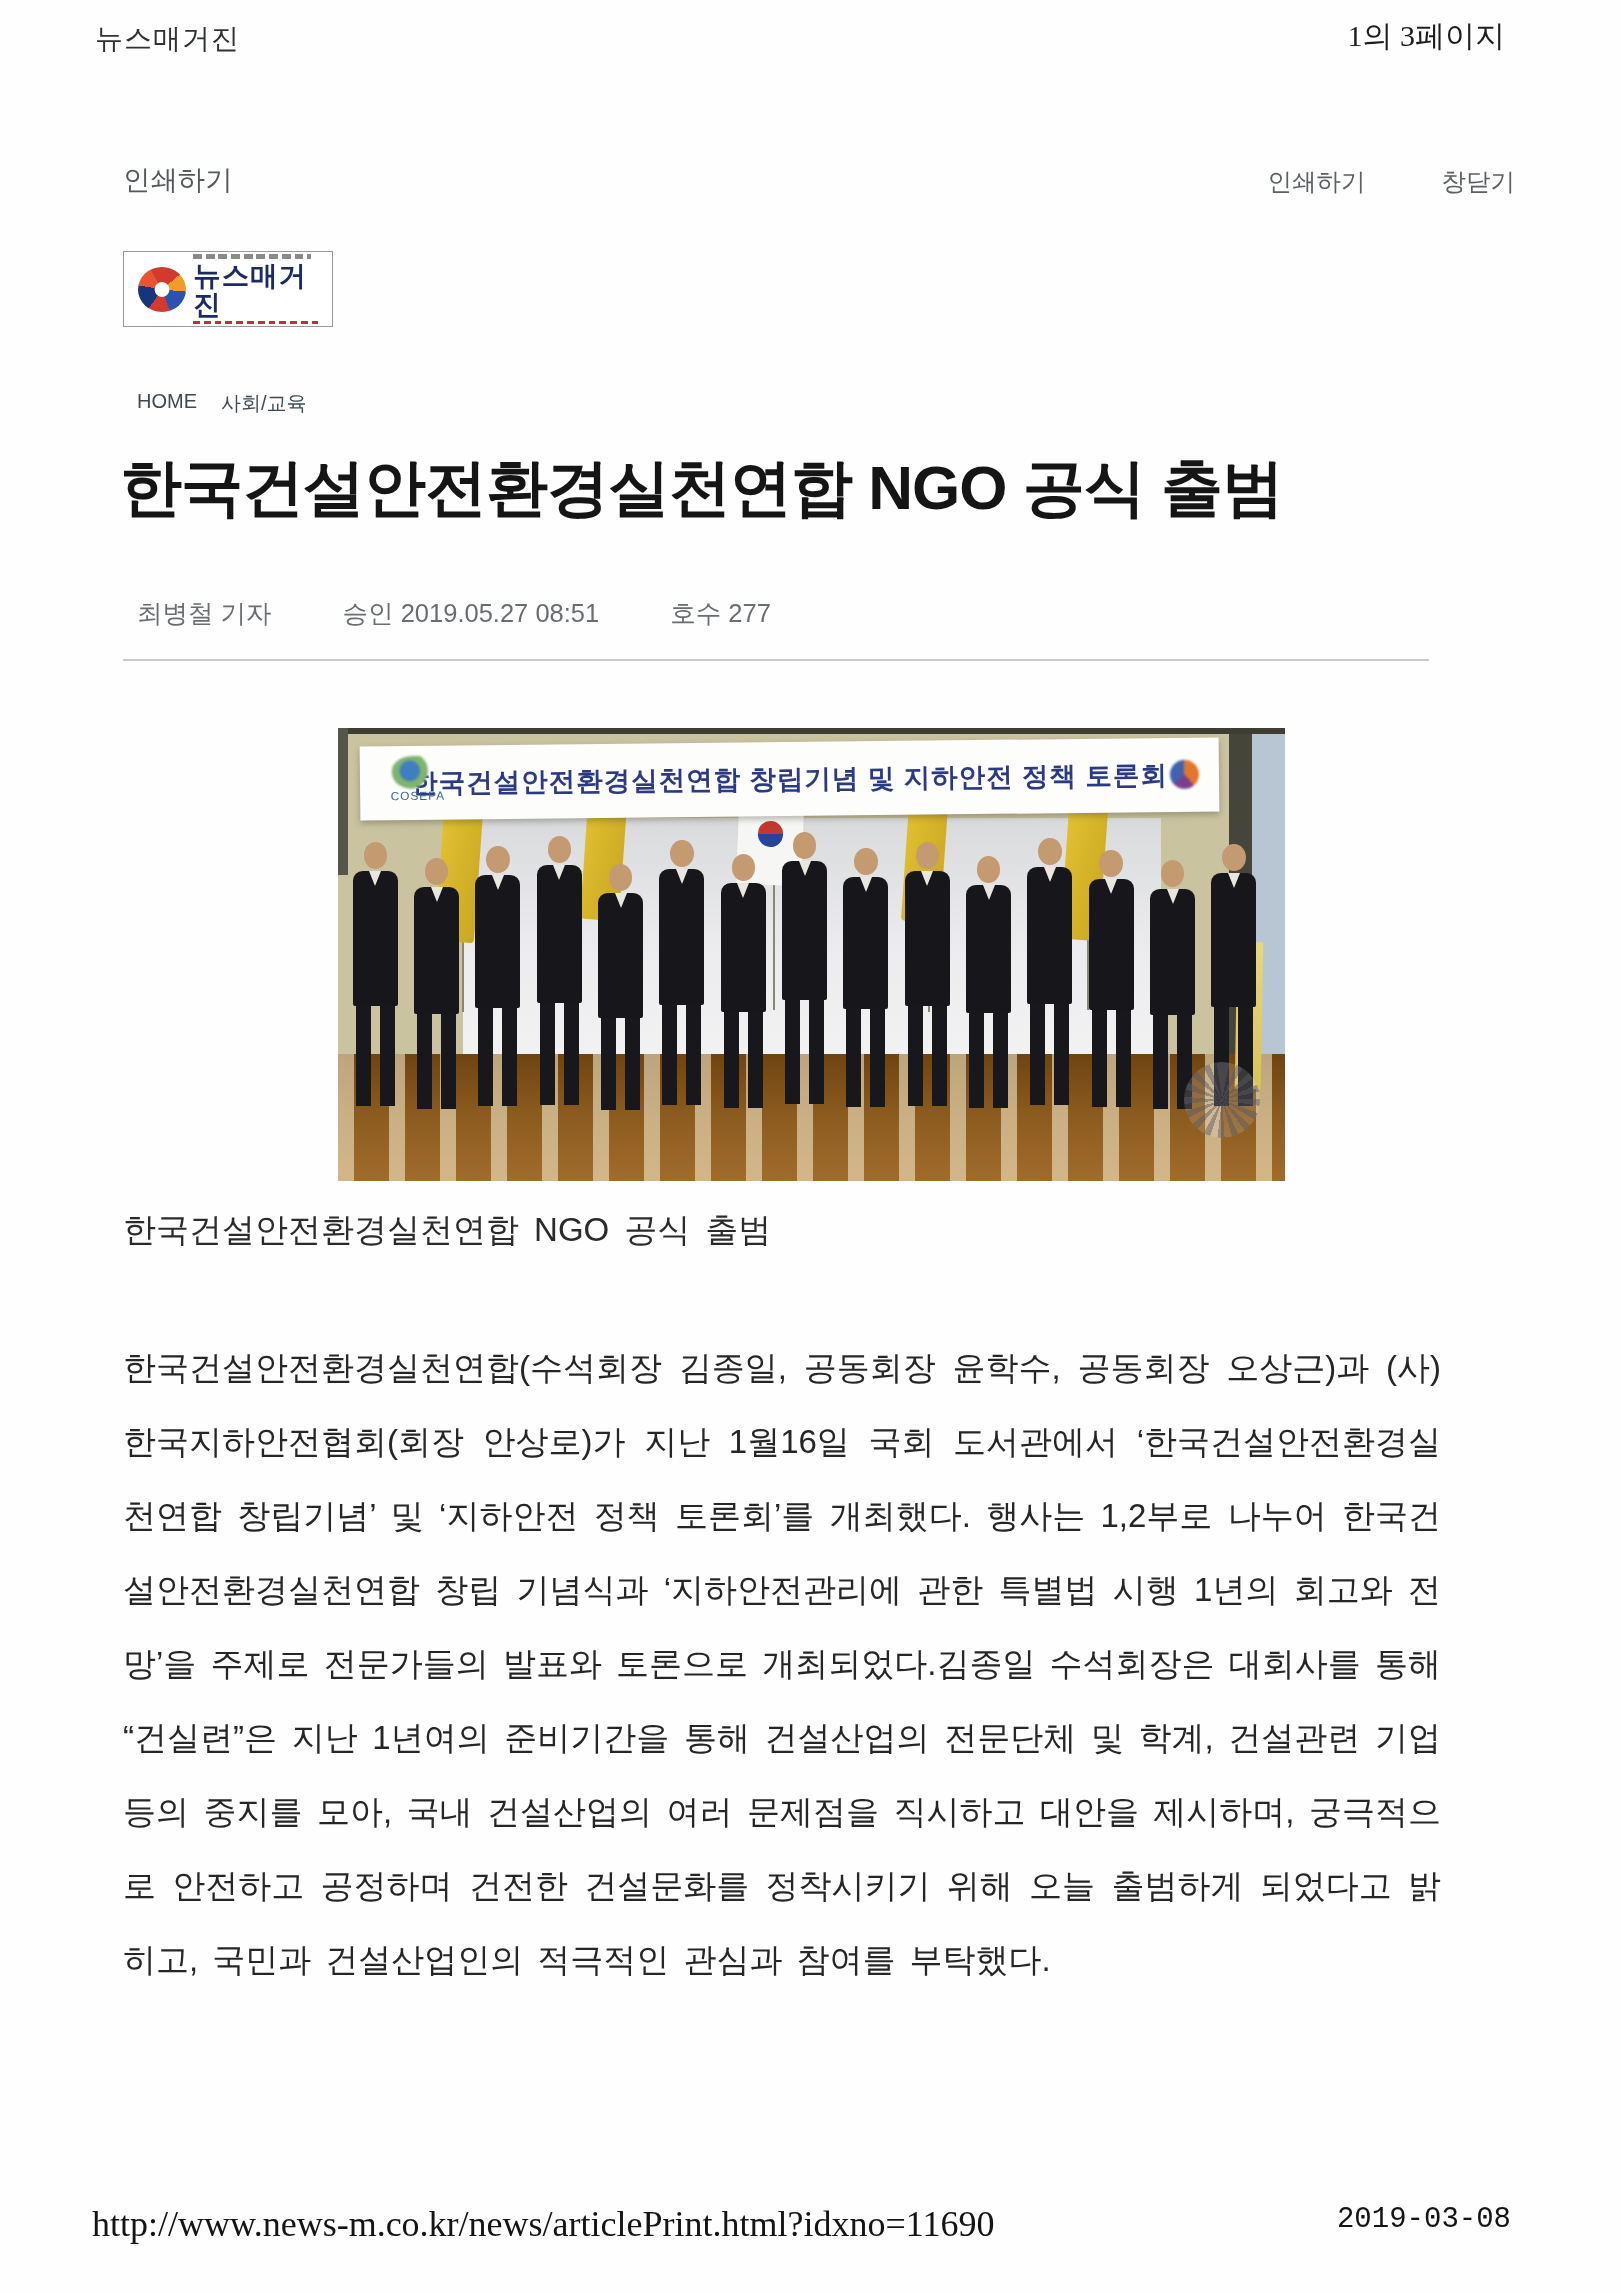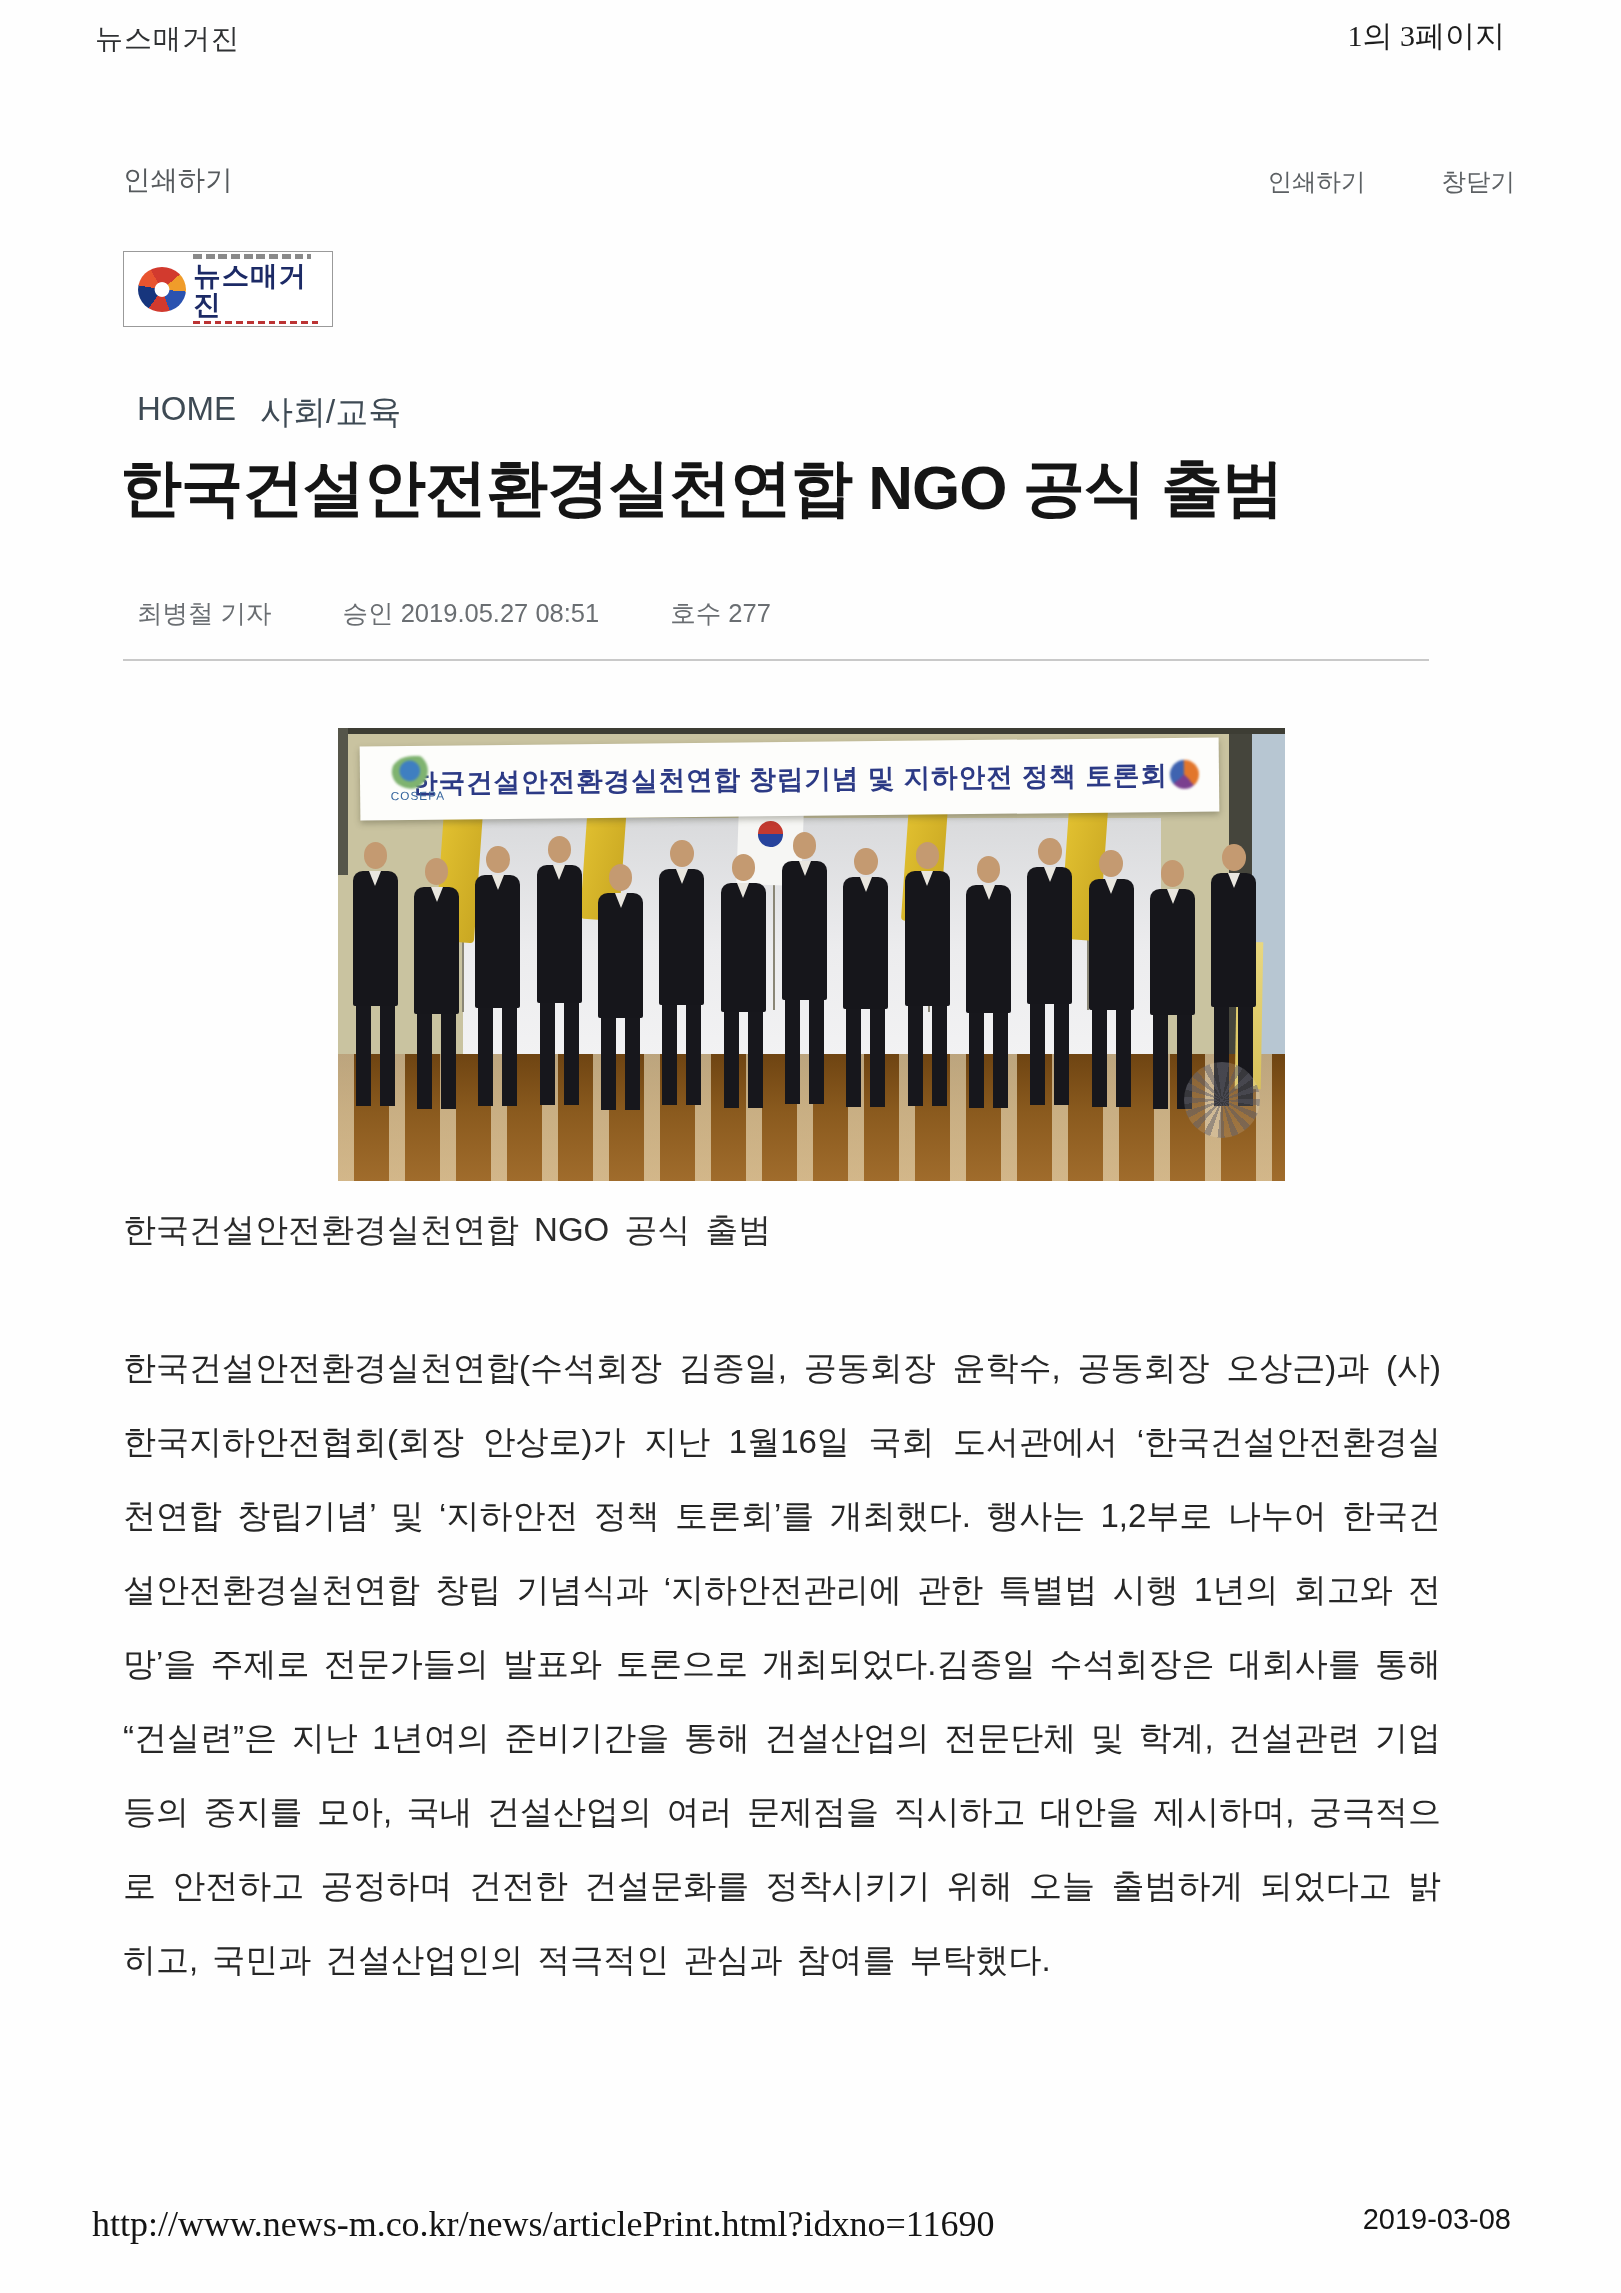--- a/index.html
+++ b/index.html
@@ -57,21 +57,21 @@
     font-size:27.4px; font-weight:bold; color:#1c2a66; letter-spacing:1px; line-height:29px;
   }
   .logo-tagline-bottom {
     height:3.9px; width:125px; margin-top:2px;
     background:repeating-linear-gradient(90deg,#b33 0 6.9px, transparent 6.9px 10.8px);
   }
   
   .breadcrumb {
     position:absolute; left:137px; top:390px;
     display:flex; column-gap:61px;
-    font-size:33px; color:#3e4a54;gap:24px;
+    font-size:20px; color:#3e4a54;gap:24px;
   }
   
   .headline {
     position:absolute; left:120px; top:439px; width:1392px;
     font-size:62px; font-weight:bold; color:#151515;
     letter-spacing:-1px; line-height:98px; white-space:nowrap;
   }
   .byline {
     position:absolute; left:137px; top:596px;
     display:flex; column-gap:71px;
@@ -176,21 +176,21 @@
     font-size:33px; color:#262626; line-height:74px;
     text-align:justify; word-spacing:4.9px;
   }
   
   .footer-url {
     position:absolute; left:92px; top:2203px;
     font-family:"Liberation Serif", serif; font-size:36px; color:#141414;
   }
   .footer-date {
     position:absolute; right:110px; top:2203px;
-    font-family:Liberation Sans, sans-serif; font-size:29px; color:#141414;
+    font-family:Liberation Mono, monospace; font-size:29px; color:#141414;
   }
 </style>
 </head>
 <body>
 
 <div class="hdr-left">뉴스매거진</div>
 <div class="hdr-right">1의 3페이지</div>
 
 <div class="print-label">인쇄하기</div>
 <div class="toolbar-links">

